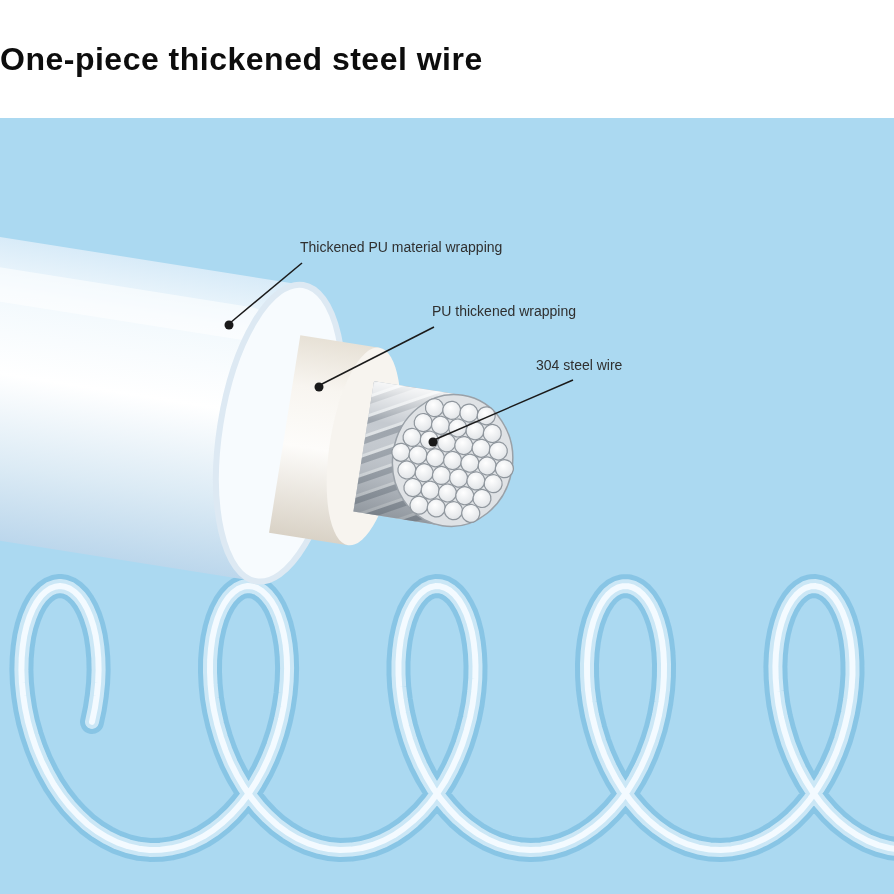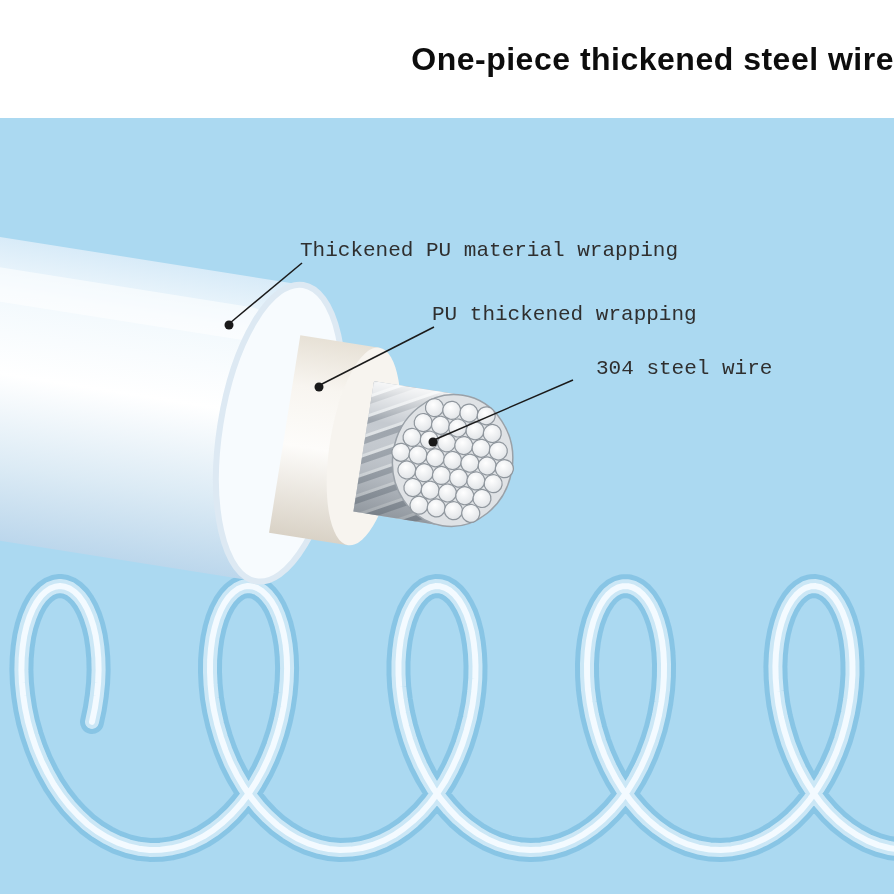--- a/index.html
+++ b/index.html
@@ -3,39 +3,39 @@
 <meta charset="utf-8">
 <style>
   html,body{margin:0;padding:0;}
   body{
     width:894px;height:894px;position:relative;overflow:hidden;
     background:#ffffff;
     font-family:"Liberation Sans","DejaVu Sans",sans-serif;
   }
   .header{
     position:absolute;left:0;top:0;width:894px;height:118px;
-    background:#ffffff;display:flex;align-items:center;justify-content:flex-end;
+    background:#ffffff;display:flex;align-items:center;justify-content:flex-start;
     z-index:3;
   }
   .title{
     font-size:32px;font-weight:bold;color:#0d0d0d;letter-spacing:.5px;
   }
   .stage{
     position:absolute;left:0;top:118px;width:894px;height:776px;
     background:#abd9f1;z-index:0;
   }
   .scene{
     position:absolute;left:0;top:0;width:894px;height:894px;z-index:1;
   }
   .callout-label{
-    position:absolute;z-index:2;font-size:21px;color:#2f2f2f;white-space:nowrap;font-family:Liberation Mono, monospace;
+    position:absolute;z-index:2;font-size:14px;color:#2f2f2f;white-space:nowrap;
   }
   #label-outer{left:300px;top:239px;}
   #label-inner{left:432px;top:303px;}
-  #label-core{left:596px;top:357px;}
+  #label-core{left:536px;top:357px;}
 </style>
 </head>
 <body>
 
 <div class="header">
   <div class="title">One-piece thickened steel wire</div>
 </div>
 
 <div class="stage"></div>
 

